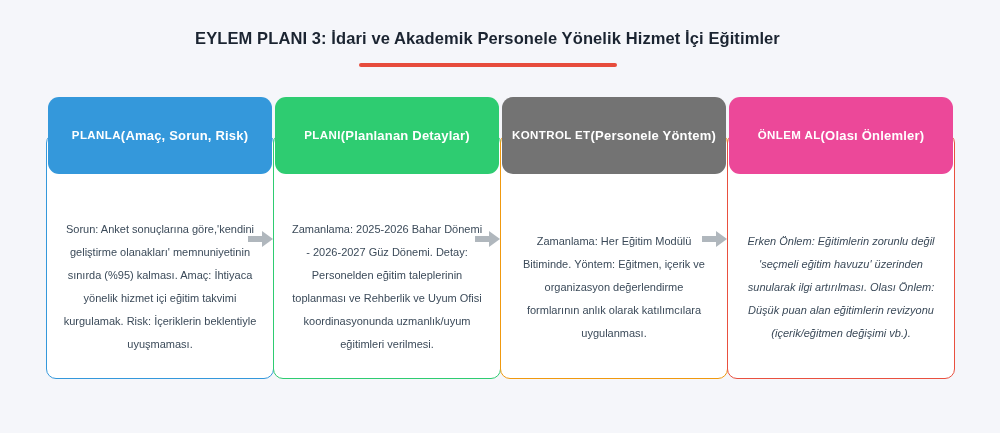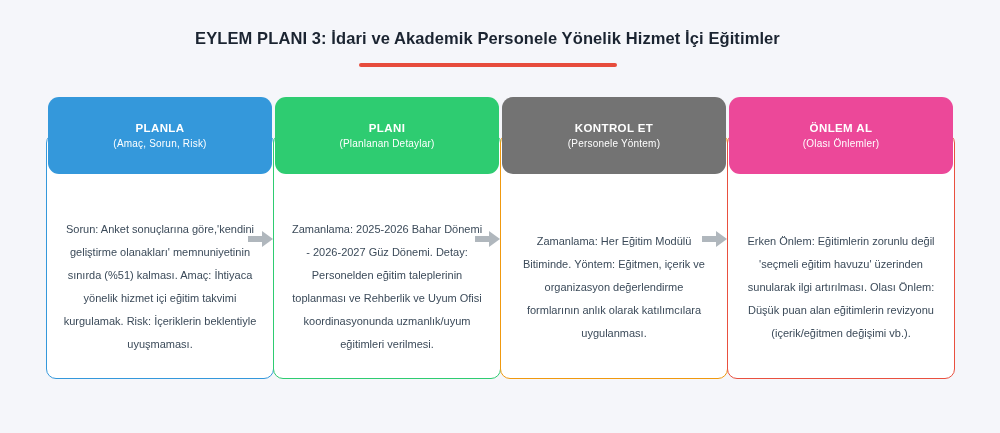--- a/index.html
+++ b/index.html
@@ -88,36 +88,36 @@
     position: absolute;
     left: 2px;
     top: 0;
     width: 224px;
     height: 77px;
     box-sizing: border-box;
     border-radius: 11px;
     background: #3498db;
     color: #ffffff;
     display: flex;
-    flex-direction: column;
+    flex-direction: row;
     align-items: center;
     justify-content: center;
     text-align: left;
     z-index: 2;
     padding: 8px 10px;
   }
   .card-header .h-title {
     font-size: 11.5px;
     font-weight: bold;
     letter-spacing: 0.4px;
     line-height: 1.35;
   }
   .card-header .h-sub {
-    font-size: 10px;
-    font-weight: normal;
+    font-size: 13px;
+    font-weight: bold;
     letter-spacing: 0.2px;
     line-height: 1.35;
   }
 
   .card-text {
     position: relative;
     z-index: 1;
     padding: 82px 16px 20px 16px;
     box-sizing: border-box;
     width: 100%;
@@ -128,21 +128,21 @@
     word-break: break-word;
   }
 
   
   .card.c0 .card-body { border-color: #3498db; }
   .card.c0 .card-header { background: #3498db; }
   .card.c1 .card-body { border-color: #2ecc71; }
   .card.c1 .card-header { background: #2ecc71; }
   .card.c2 .card-body { border-color: #f0990f; }
   .card.c2 .card-header { background: #737373; }
-  .card.c3 .card-body { border-color: #e9503f; }
+  .card.c3 .card-body { border-color: #e9503f; font-style: italic; }
   .card.c3 .card-header { background: #ec4899; }
 
   
   .arrow {
     position: absolute;
     top: 132px;
     width: 26px;
     height: 20px;
     z-index: 5;
   }
@@ -158,21 +158,21 @@
 
   <div class="title-block">
     <div class="title-text">EYLEM PLANI 3: İdari ve Akademik Personele Yönelik Hizmet İçi Eğitimler</div>
     <div class="title-underline"></div>
   </div>
 
   <div class="cards">
 
     <div class="card c0">
       <div class="card-body">
-        <div class="card-text">Sorun: Anket sonuçlarına göre,'kendini geliştirme olanakları' memnuniyetinin sınırda (%51) kalması.  Amaç: İhtiyaca yönelik hizmet içi eğitim takvimi kurgulamak.  Risk: İçeriklerin beklentiyle uyuşmaması.</div>
+        <div class="card-text">Sorun: Anket sonuçlarına göre,'kendini geliştirme olanakları' memnuniyetinin sınırda (%95) kalması.  Amaç: İhtiyaca yönelik hizmet içi eğitim takvimi kurgulamak.  Risk: İçeriklerin beklentiyle uyuşmaması.</div>
       </div>
       <div class="card-header">
         <div class="h-title">PLANLA</div>
         <div class="h-sub">(Amaç, Sorun, Risk)</div>
       </div>
     </div>
 
     <div class="card c1">
       <div class="card-body">
         <div class="card-text">Zamanlama: 2025-2026 Bahar Dönemi - 2026-2027 Güz Dönemi.  Detay: Personelden eğitim taleplerinin toplanması ve Rehberlik ve Uyum Ofisi koordinasyonunda uzmanlık/uyum eğitimleri verilmesi.</div>

